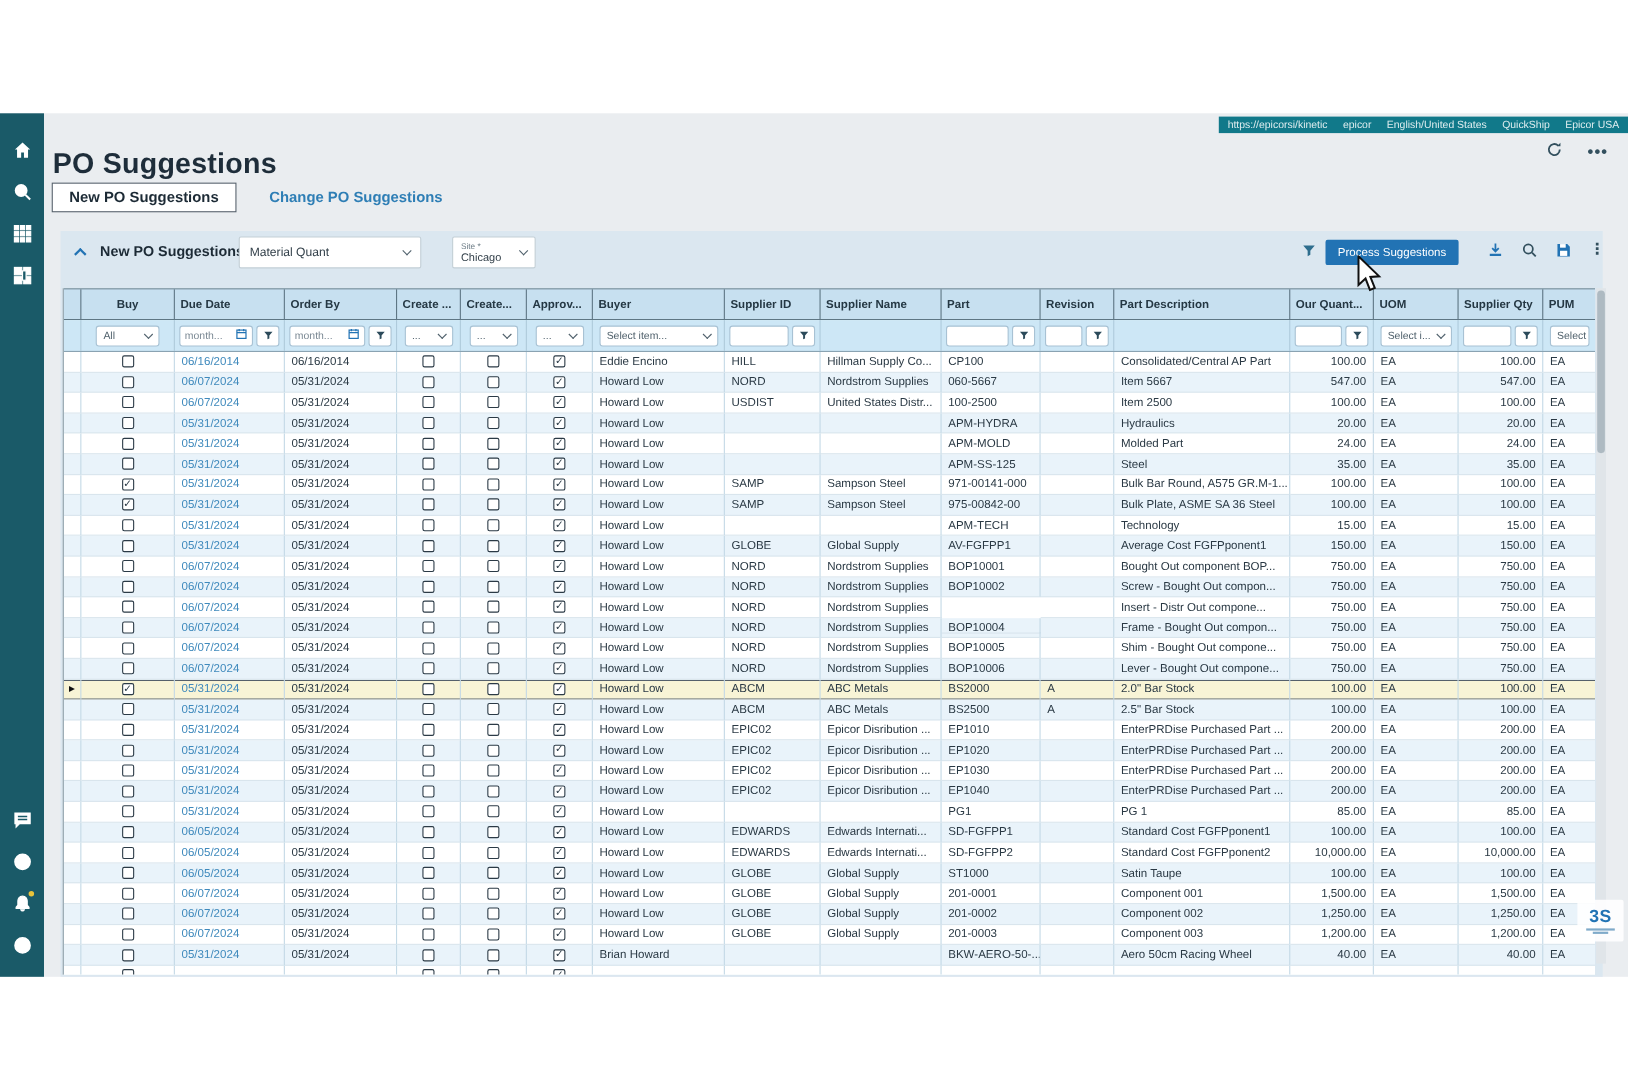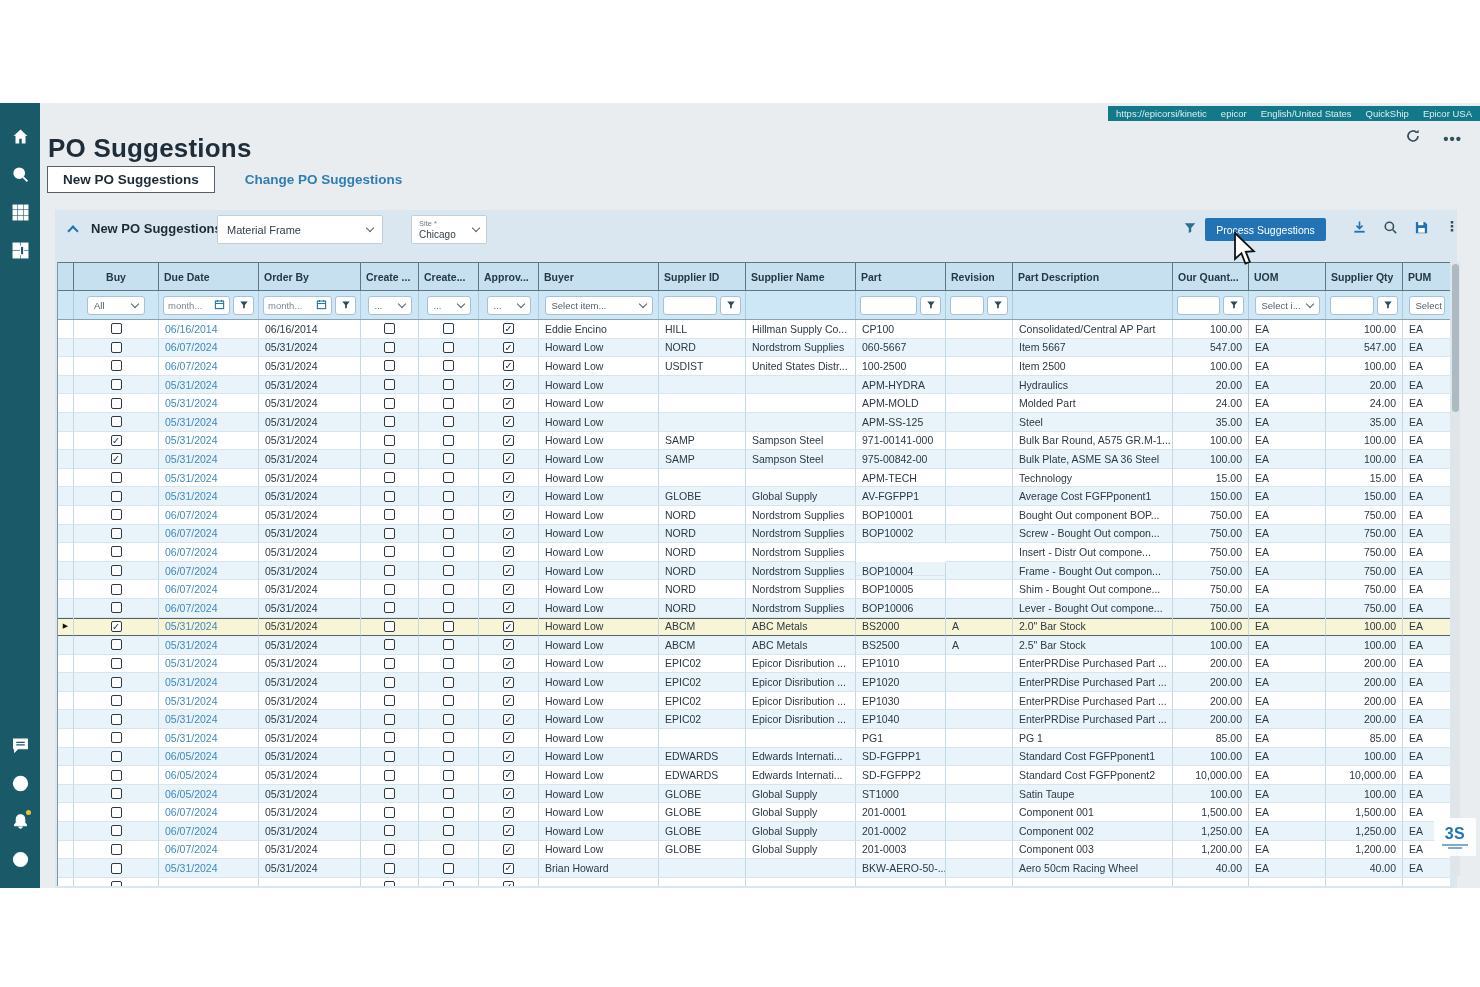--- a/index.html
+++ b/index.html
@@ -189,21 +189,21 @@
       <div class="tabs">
         <div class="tab-active">New PO Suggestions</div>
         <div class="tab-inactive">Change PO Suggestions</div>
       </div>
 
       <section class="panel">
         <div class="ptoolbar">
           <span class="chev-up"></span>
           <span class="ptitle">New PO Suggestions</span>
           <div class="view-select">
-            <span>Material Frame</span>
+            <span>Material Quant</span>
             <span class="chev-dn"></span>
           </div>
           <div class="site-select">
             <span>
               <span class="l1" style="display:block">Site *</span>
               <span class="l2" style="display:block">Chicago</span>
             </span>
             <span class="chev-dn"></span>
           </div>
           <span class="tb-funnel">

